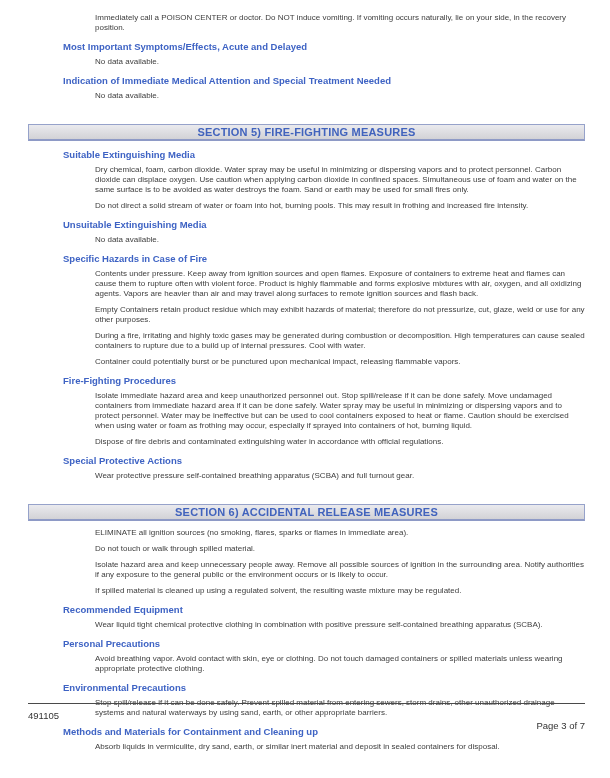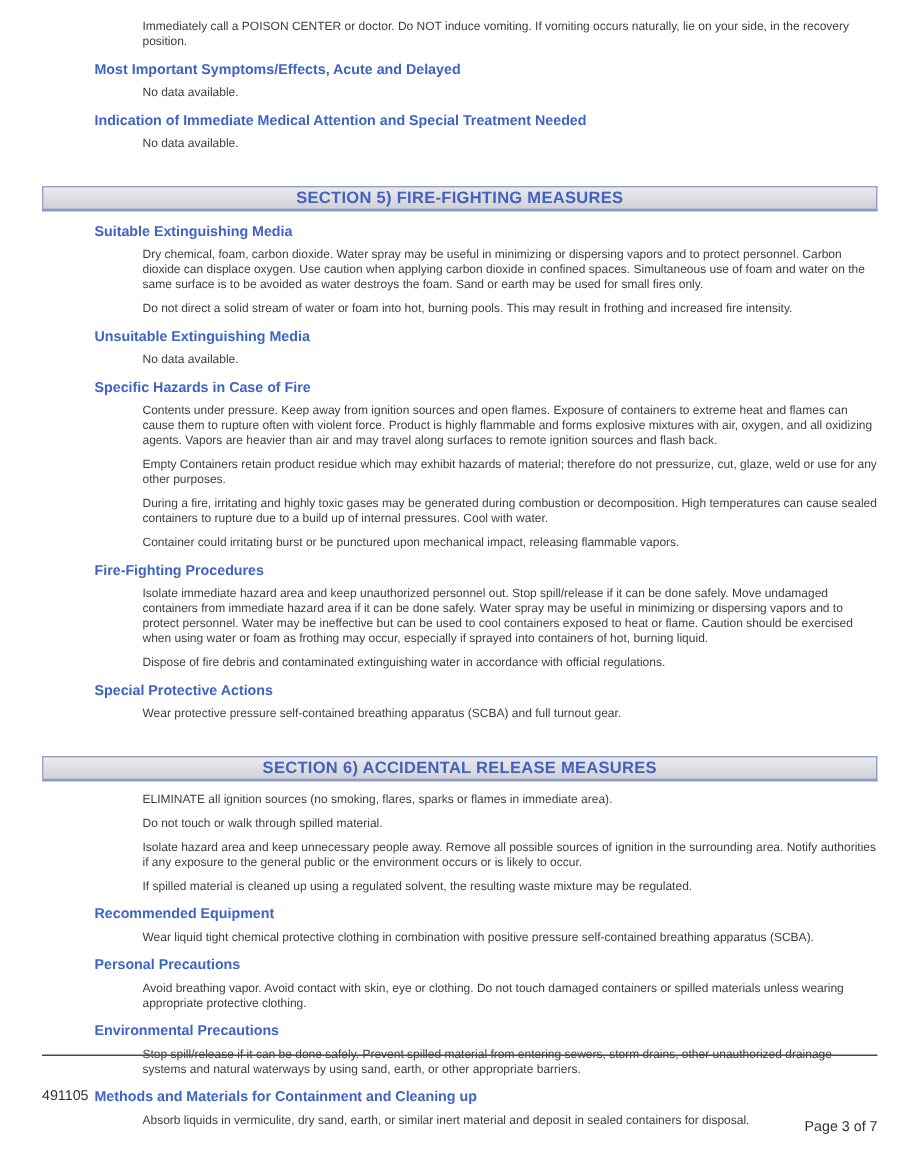--- a/index.html
+++ b/index.html
@@ -45,28 +45,28 @@
     color: #4163bd;
     line-height: 14px;
     letter-spacing: 0.2px;
   }
   .footer {
     position: absolute;
     top: 703px;
     left: 28px;
     right: 25px;
     border-top: 1px solid #4a4a4a;
-    padding-top: 21px;
+    padding-top: 6px;
     display: flex;
     justify-content: space-between;
     align-items: flex-start;
     font-size: 9.5px;
     color: #333333;
   }
-  .footer .right { margin-top: 21px; }
+  .footer .right { margin-top: 10px; }
 </style>
 </head>
 <body>
 
 <div class="page">
   <div class="content">
 
     <p class="para">Immediately call a POISON CENTER or doctor. Do NOT induce vomiting. If vomiting occurs naturally, lie on your side, in the recovery position.</p>
 
     <div class="sub-title">Most Important Symptoms/Effects, Acute and Delayed</div>
@@ -81,21 +81,21 @@
     <p class="para">Dry chemical, foam, carbon dioxide. Water spray may be useful in minimizing or dispersing vapors and to protect personnel. Carbon dioxide can displace oxygen. Use caution when applying carbon dioxide in confined spaces. Simultaneous use of foam and water on the same surface is to be avoided as water destroys the foam. Sand or earth may be used for small fires only.</p>
     <p class="para">Do not direct a solid stream of water or foam into hot, burning pools. This may result in frothing and increased fire intensity.</p>
 
     <div class="sub-title">Unsuitable Extinguishing Media</div>
     <p class="para">No data available.</p>
 
     <div class="sub-title">Specific Hazards in Case of Fire</div>
     <p class="para">Contents under pressure. Keep away from ignition sources and open flames. Exposure of containers to extreme heat and flames can cause them to rupture often with violent force. Product is highly flammable and forms explosive mixtures with air, oxygen, and all oxidizing agents. Vapors are heavier than air and may travel along surfaces to remote ignition sources and flash back.</p>
     <p class="para">Empty Containers retain product residue which may exhibit hazards of material; therefore do not pressurize, cut, glaze, weld or use for any other purposes.</p>
     <p class="para">During a fire, irritating and highly toxic gases may be generated during combustion or decomposition. High temperatures can cause sealed containers to rupture due to a build up of internal pressures. Cool with water.</p>
-    <p class="para">Container could irritating burst or be punctured upon mechanical impact, releasing flammable vapors.</p>
+    <p class="para">Container could potentially burst or be punctured upon mechanical impact, releasing flammable vapors.</p>
 
     <div class="sub-title">Fire-Fighting Procedures</div>
     <p class="para">Isolate immediate hazard area and keep unauthorized personnel out. Stop spill/release if it can be done safely. Move undamaged containers from immediate hazard area if it can be done safely. Water spray may be useful in minimizing or dispersing vapors and to protect personnel. Water may be ineffective but can be used to cool containers exposed to heat or flame. Caution should be exercised when using water or foam as frothing may occur, especially if sprayed into containers of hot, burning liquid.</p>
     <p class="para">Dispose of fire debris and contaminated extinguishing water in accordance with official regulations.</p>
 
     <div class="sub-title">Special Protective Actions</div>
     <p class="para">Wear protective pressure self-contained breathing apparatus (SCBA) and full turnout gear.</p>
 
     <div class="section-bar">SECTION 6) ACCIDENTAL RELEASE MEASURES</div>
 

